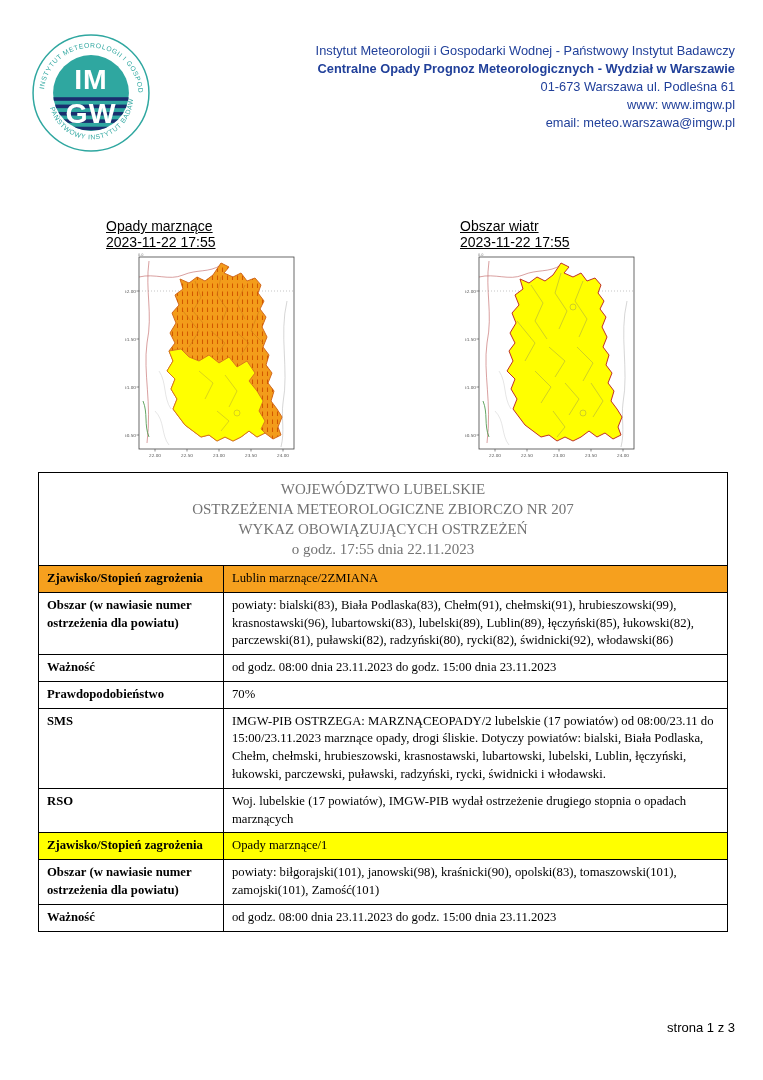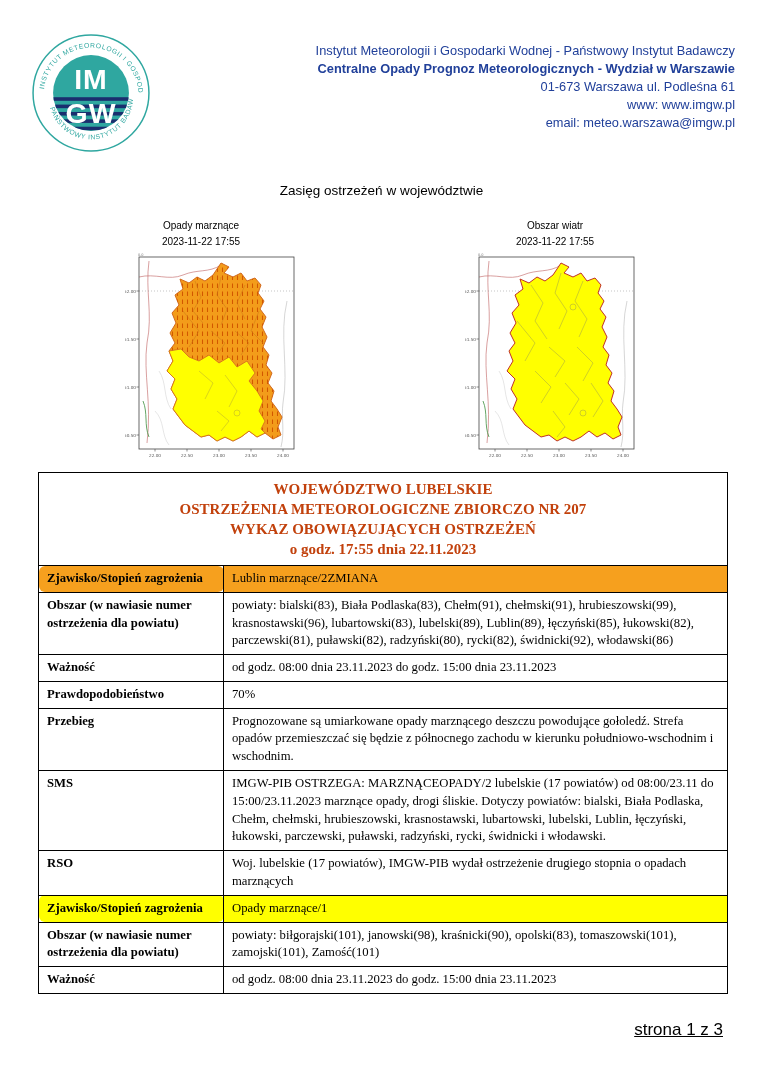--- a/index.html
+++ b/index.html
@@ -8,40 +8,40 @@
 
   
   .logo{position:absolute;left:32px;top:34px;width:118px;height:118px;}
   .header-info{position:absolute;right:28px;top:42px;text-align:right;
                font-size:12.8px;line-height:18px;color:#21409A;margin-left:48px;}
   .header-info .b{font-weight:bold;}
 
   
   .section-title{position:absolute;left:0;top:183px;width:100%;text-align:center;
                  font-size:13.5px;color:#000;}
-  .map-label{position:absolute;width:190px;text-align:center;font-size:10px;line-height:16px;}
+  .map-label{position:absolute;width:190px;text-align:left;font-size:14px;line-height:16px;text-decoration:underline;}
   .map-label.m1{left:106px;top:218px;}
   .map-label.m2{left:460px;top:218px;}
   .mapbox{position:absolute;top:251px;}
   .mapbox.m1{left:125px;}
   .mapbox.m2{left:465px;}
   .tick{font-family:"DejaVu Sans",sans-serif;font-size:4.2px;fill:#555;}
   .corner{font-family:"DejaVu Sans",sans-serif;font-size:3.5px;fill:#777;}
 
   
   table.wtable{position:absolute;left:38px;top:472px;width:690px;border-collapse:collapse;
                font-family:"Liberation Serif",serif;font-size:12.7px;color:#000;}
   .wtable td{border:1px solid #000;padding:4px 8px;vertical-align:top;line-height:1.4;}
-  .wtable td.lbl{width:168px;font-weight:bold;border-radius:6px;}
-  .wtable td.title-cell{text-align:center;color:#c2410c;font-weight:bold;
+  .wtable td.lbl{width:168px;font-weight:bold;}
+  .wtable td.title-cell{text-align:center;color:#737373;font-weight:normal;
                         font-size:15px;line-height:20px;padding:6px 8px;}
   .row-orange td{background:#F6A01E;}
   .row-yellow td{background:#FFFF00;}
 
-  .footer{position:absolute;right:40px;top:1020px;font-size:17px;color:#000;text-decoration:underline;}
+  .footer{position:absolute;right:28px;top:1020px;font-size:13px;color:#000;}
 
   .logo-ring-text{font-family:"Liberation Sans",sans-serif;font-size:6.4px;fill:#2FA7A0;letter-spacing:.6px;}
   .logo-letters{font-family:"Liberation Sans",sans-serif;font-weight:bold;fill:#fff;font-size:27px;letter-spacing:1px;}
 </style>
 </head>
 <body>
 
 <div class="page">
 
   <svg class="logo" viewBox="0 0 112 112">
@@ -72,21 +72,20 @@
   </svg>
 
   <div class="header-info">
     <div>Instytut Meteorologii i Gospodarki Wodnej - Państwowy Instytut Badawczy</div>
     <div class="b">Centralne Opady Prognoz Meteorologicznych - Wydział w Warszawie</div>
     <div>01-673 Warszawa ul. Podleśna  61</div>
     <div>www: www.imgw.pl</div>
     <div>email: meteo.warszawa@imgw.pl</div>
   </div>
 
-  <div class="section-title">Zasięg ostrzeżeń w województwie</div>
 
   <div class="map-label m1">
     <div>Opady marznące</div>
     <div>2023-11-22 17:55</div>
   </div>
   <div class="map-label m2">
     <div>Obszar wiatr</div>
     <div>2023-11-22 17:55</div>
   </div>
 
@@ -222,24 +221,20 @@
     </tr>
     <tr>
       <td class="lbl">Ważność</td>
       <td>od godz. 08:00 dnia 23.11.2023 do godz. 15:00 dnia 23.11.2023</td>
     </tr>
     <tr>
       <td class="lbl">Prawdopodobieństwo</td>
       <td>70%</td>
     </tr>
     <tr>
-      <td class="lbl">Przebieg</td>
-      <td>Prognozowane są umiarkowane opady marznącego deszczu powodujące gołoledź.  Strefa opadów przemieszczać się będzie z północnego zachodu w kierunku południowo-wschodnim i wschodnim.</td>
-    </tr>
-    <tr>
       <td class="lbl">SMS</td>
       <td>IMGW-PIB OSTRZEGA: MARZNĄCEOPADY/2 lubelskie (17 powiatów) od 08:00/23.11 do 15:00/23.11.2023 marznące opady, drogi śliskie.  Dotyczy powiatów: bialski, Biała Podlaska, Chełm, chełmski, hrubieszowski, krasnostawski, lubartowski, lubelski, Lublin, łęczyński, łukowski, parczewski, puławski, radzyński, rycki, świdnicki  i włodawski.</td>
     </tr>
     <tr>
       <td class="lbl">RSO</td>
       <td>Woj. lubelskie (17 powiatów), IMGW-PIB wydał ostrzeżenie drugiego stopnia o opadach marznących</td>
     </tr>
     <tr class="row-yellow">
       <td class="lbl">Zjawisko/Stopień zagrożenia</td>
       <td>Opady marznące/1</td>

